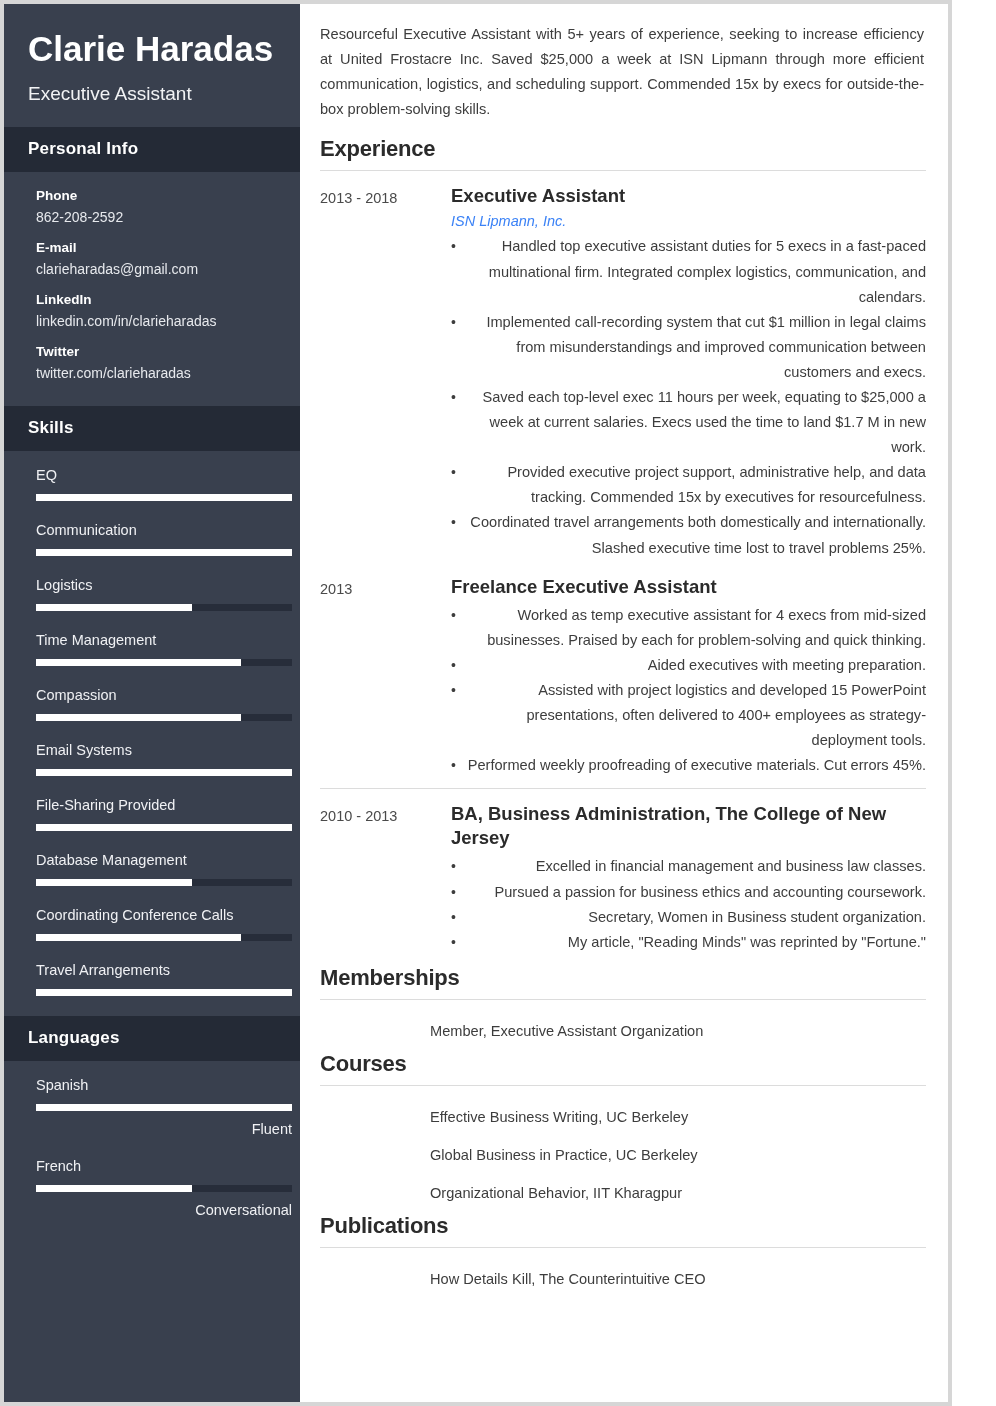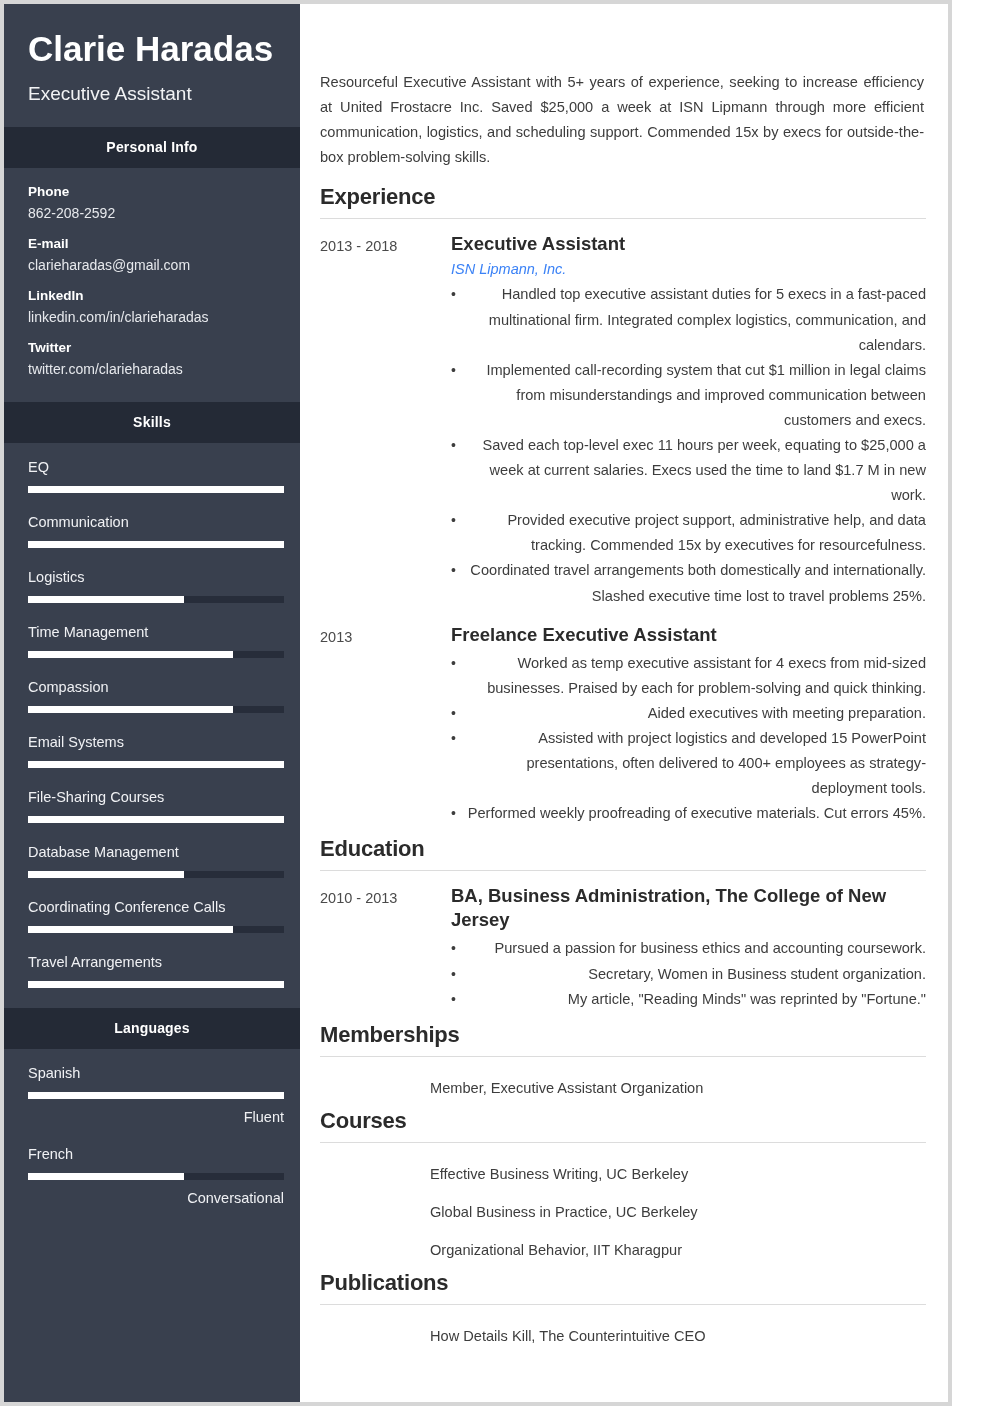--- a/index.html
+++ b/index.html
@@ -43,28 +43,27 @@
   }
   .job-title {
     font-size: 19px;
     font-weight: normal;
     margin-top: 12px;
     color: #f2f3f5;
   }
   .side-section-header {
     background: #242a36;
     padding: 12px 24px 13px 24px;
-    font-size: 14px;
+    font-size: 17px;
     font-weight: bold;
     color: #ffffff;
     letter-spacing: 0.2px;
-    text-align: center;
   }
   .side-body {
-    padding: 16px 24px 10px 24px;
+    padding: 16px 24px 10px 32px;
   }
   .contact-item {
     margin-bottom: 15px;
   }
   .contact-label {
     font-size: 13.5px;
     font-weight: bold;
     color: #ffffff;
     margin-bottom: 6px;
   }
@@ -100,21 +99,20 @@
     margin-top: 10px;
   }
 
   
   .main {
     flex: 1 1 auto;
     background: #ffffff;
     padding: 18px 22px 20px 20px;
     box-sizing: border-box;
     color: #3a3a3a;
-    margin-top: 48px;
   }
   .summary {
     font-size: 14.6px;
     line-height: 1.72;
     color: #3d3d3d;
     text-align: justify;
     margin: 0 0 14px 0;
     padding: 0 2px 0 0;
   }
   .sec {
@@ -260,21 +258,21 @@
             <div class="bar-fill" style="width: 80%;"></div>
           </div>
         </div>
         <div class="skill-row">
           <div class="skill-label">Email Systems</div>
           <div class="bar-track">
             <div class="bar-fill" style="width: 100%;"></div>
           </div>
         </div>
         <div class="skill-row">
-          <div class="skill-label">File-Sharing Courses</div>
+          <div class="skill-label">File-Sharing Provided</div>
           <div class="bar-track">
             <div class="bar-fill" style="width: 100%;"></div>
           </div>
         </div>
         <div class="skill-row">
           <div class="skill-label">Database Management</div>
           <div class="bar-track">
             <div class="bar-fill" style="width: 61%;"></div>
           </div>
         </div>
@@ -343,28 +341,28 @@
                 <li>Aided executives with meeting preparation.</li>
                 <li>Assisted with project logistics and developed 15 PowerPoint presentations, often delivered to 400+ employees as strategy-deployment tools.</li>
                 <li>Performed weekly proofreading of executive materials. Cut errors 45%.</li>
               </ul>
             </div>
           </div>
         </div>
     </section>
 
     <section class="sec">
-      <h2 class="sec-title">Education</h2>
       <div class="rule"></div>
       <div id="education-entries">
           <div class="entry">
             <div class="entry-date">2010 - 2013</div>
             <div class="entry-body">
               <div class="entry-title">BA, Business Administration, The College of New Jersey</div>
               <ul class="bullets">
+                <li>Excelled in financial management and business law classes.</li>
                 <li>Pursued a passion for business ethics and accounting coursework.</li>
                 <li>Secretary, Women in Business student organization.</li>
                 <li>My article, "Reading Minds" was reprinted by "Fortune."</li>
               </ul>
             </div>
           </div>
         </div>
     </section>
 
     <section class="sec">

